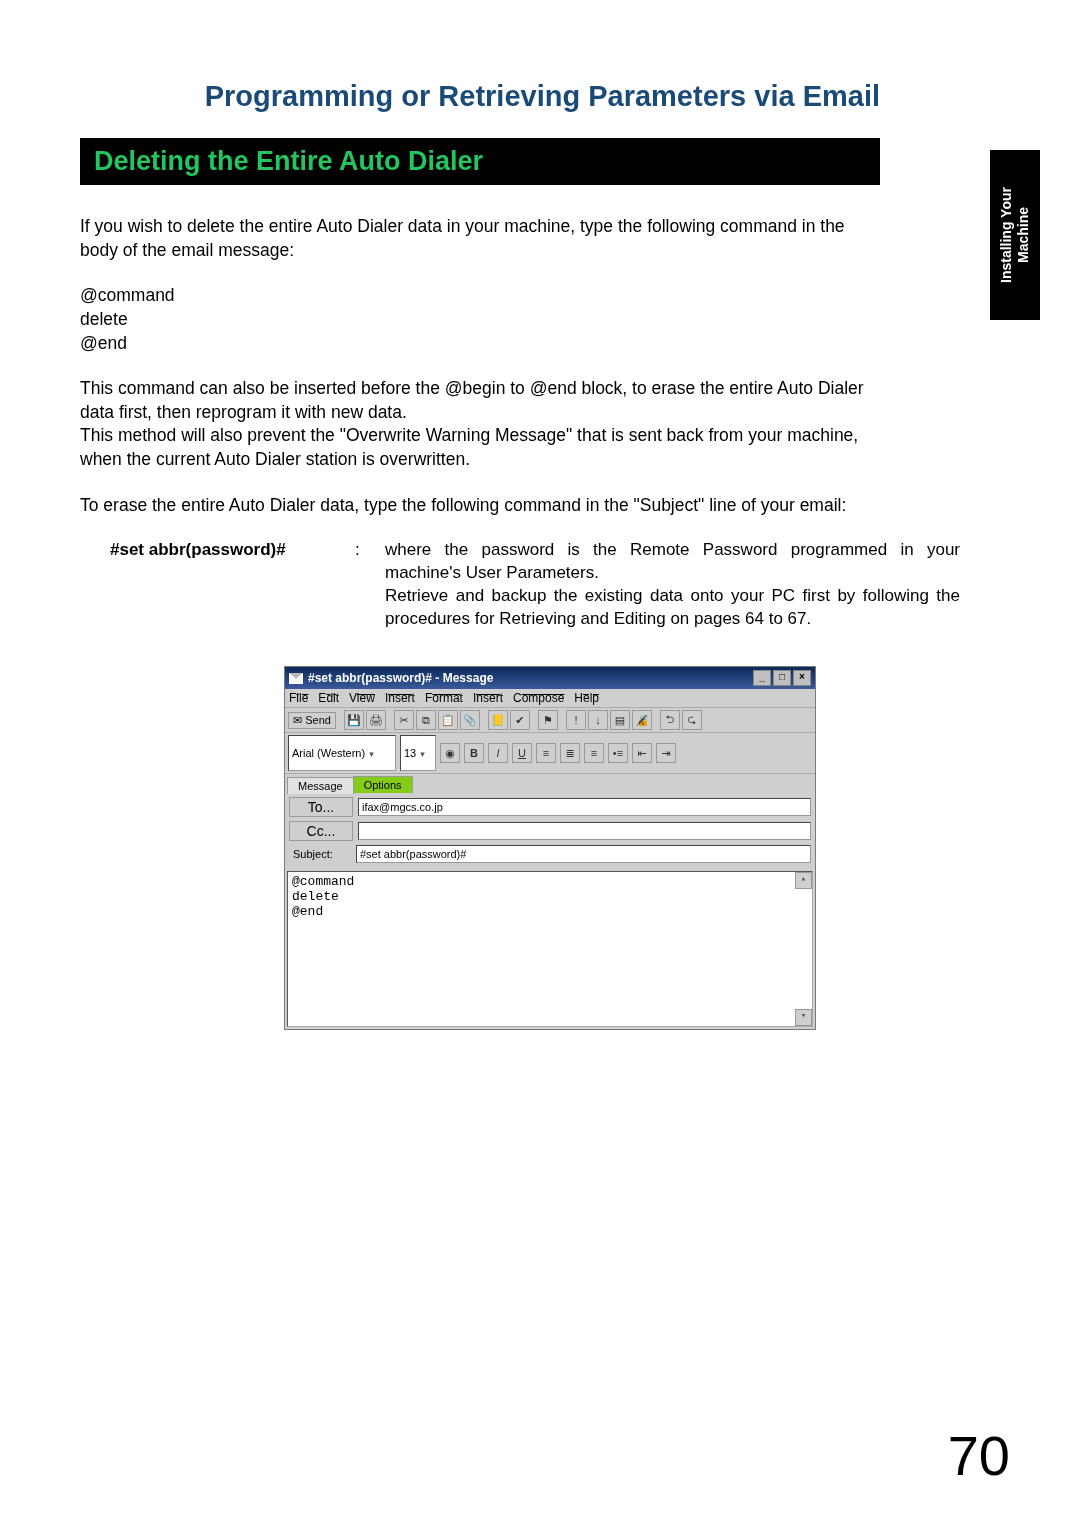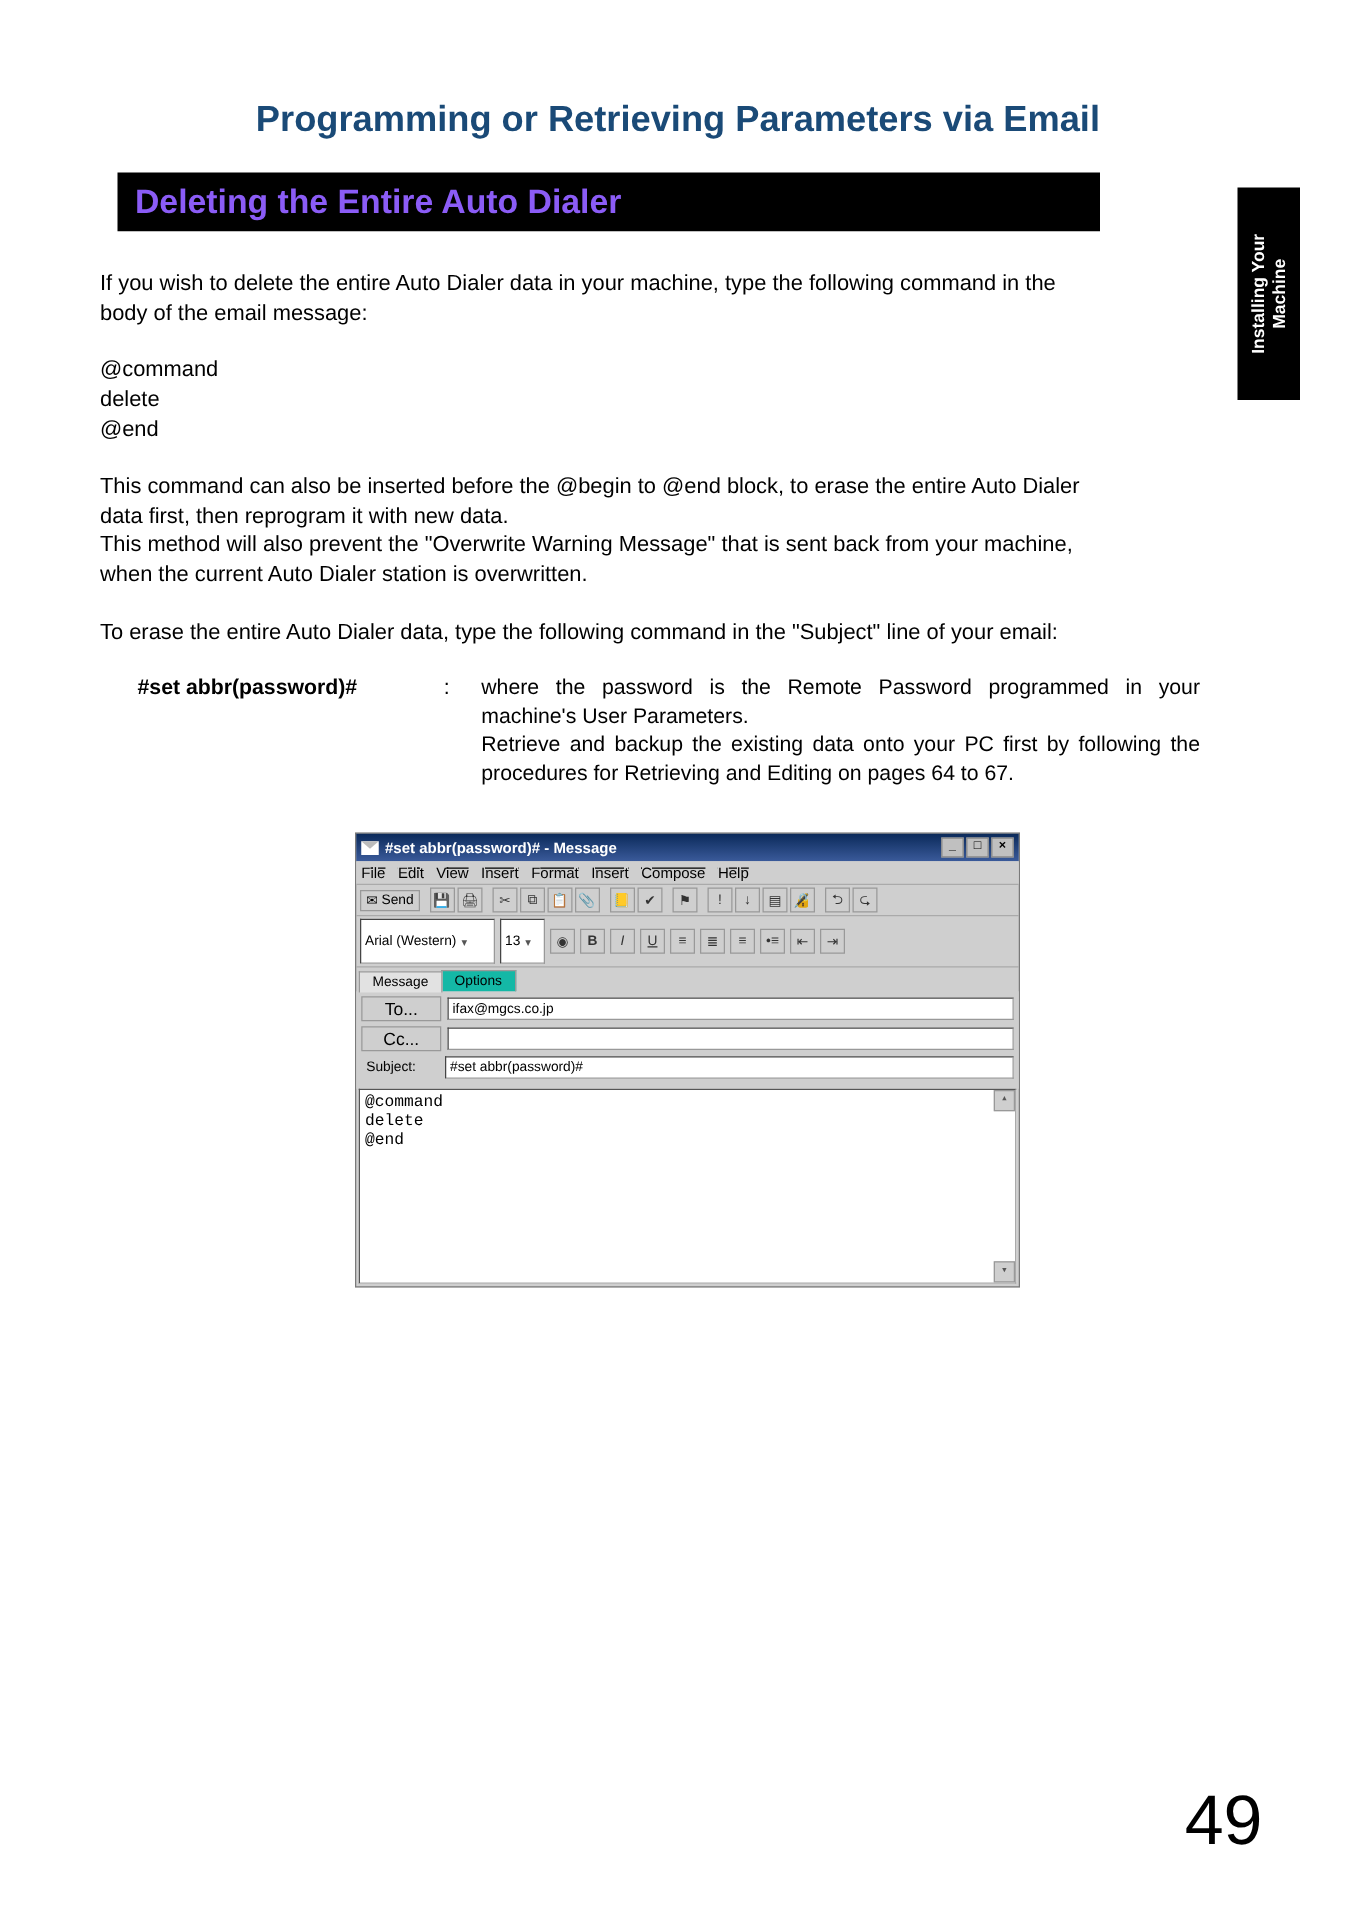--- a/index.html
+++ b/index.html
@@ -19,25 +19,25 @@
   }
   .chapter-title {
     color: #1a4a77;
     font-size: 29px;
     font-weight: bold;
     text-align: right;
     margin: 10px 140px 25px 0;
   }
   .section-bar {
     background: #000;
-    color: #8b5cf6;
+    color: #22c55e;
     font-size: 27px;
     font-weight: bold;
     padding: 8px 14px;
-    margin: 0 140px 30px 14px;
+    margin: 0 140px 30px 0;
   }
   .side-tab {
     position: absolute;
     top: 150px;
     right: 40px;
     width: 50px;
     height: 170px;
     background: #000;
     color: #fff;
     font-size: 14px;
@@ -188,21 +188,21 @@
   .combo::after { content:"▾"; font-size:9px; color:#555; }
   .tabs {
     display:flex;
     padding:2px 2px 0 2px;
     gap:0;
   }
   .tab {
     border:1px solid #999;
     border-bottom:none;
     padding:2px 10px;
-    background:#14b8a6;
+    background:#84cc16;
     font-size:11px;
     margin-right:-1px;
   }
   .tab.active { background:#e2e2e2; position:relative; top:1px; }
   .fields {
     background:#cfcfcf;
     padding:4px;
   }
   .field-row { display:flex; align-items:center; margin-bottom:4px; gap:5px; }
   .field-btn {
@@ -382,14 +382,14 @@
     </div>
 
     <div class="email-body">@command
 delete
 @end
       <div class="scroll-up">▴</div>
       <div class="scroll-down">▾</div>
     </div>
   </div>
 
-  <div class="page-number">49</div>
+  <div class="page-number">70</div>
 </div>
 
 </body></html>

